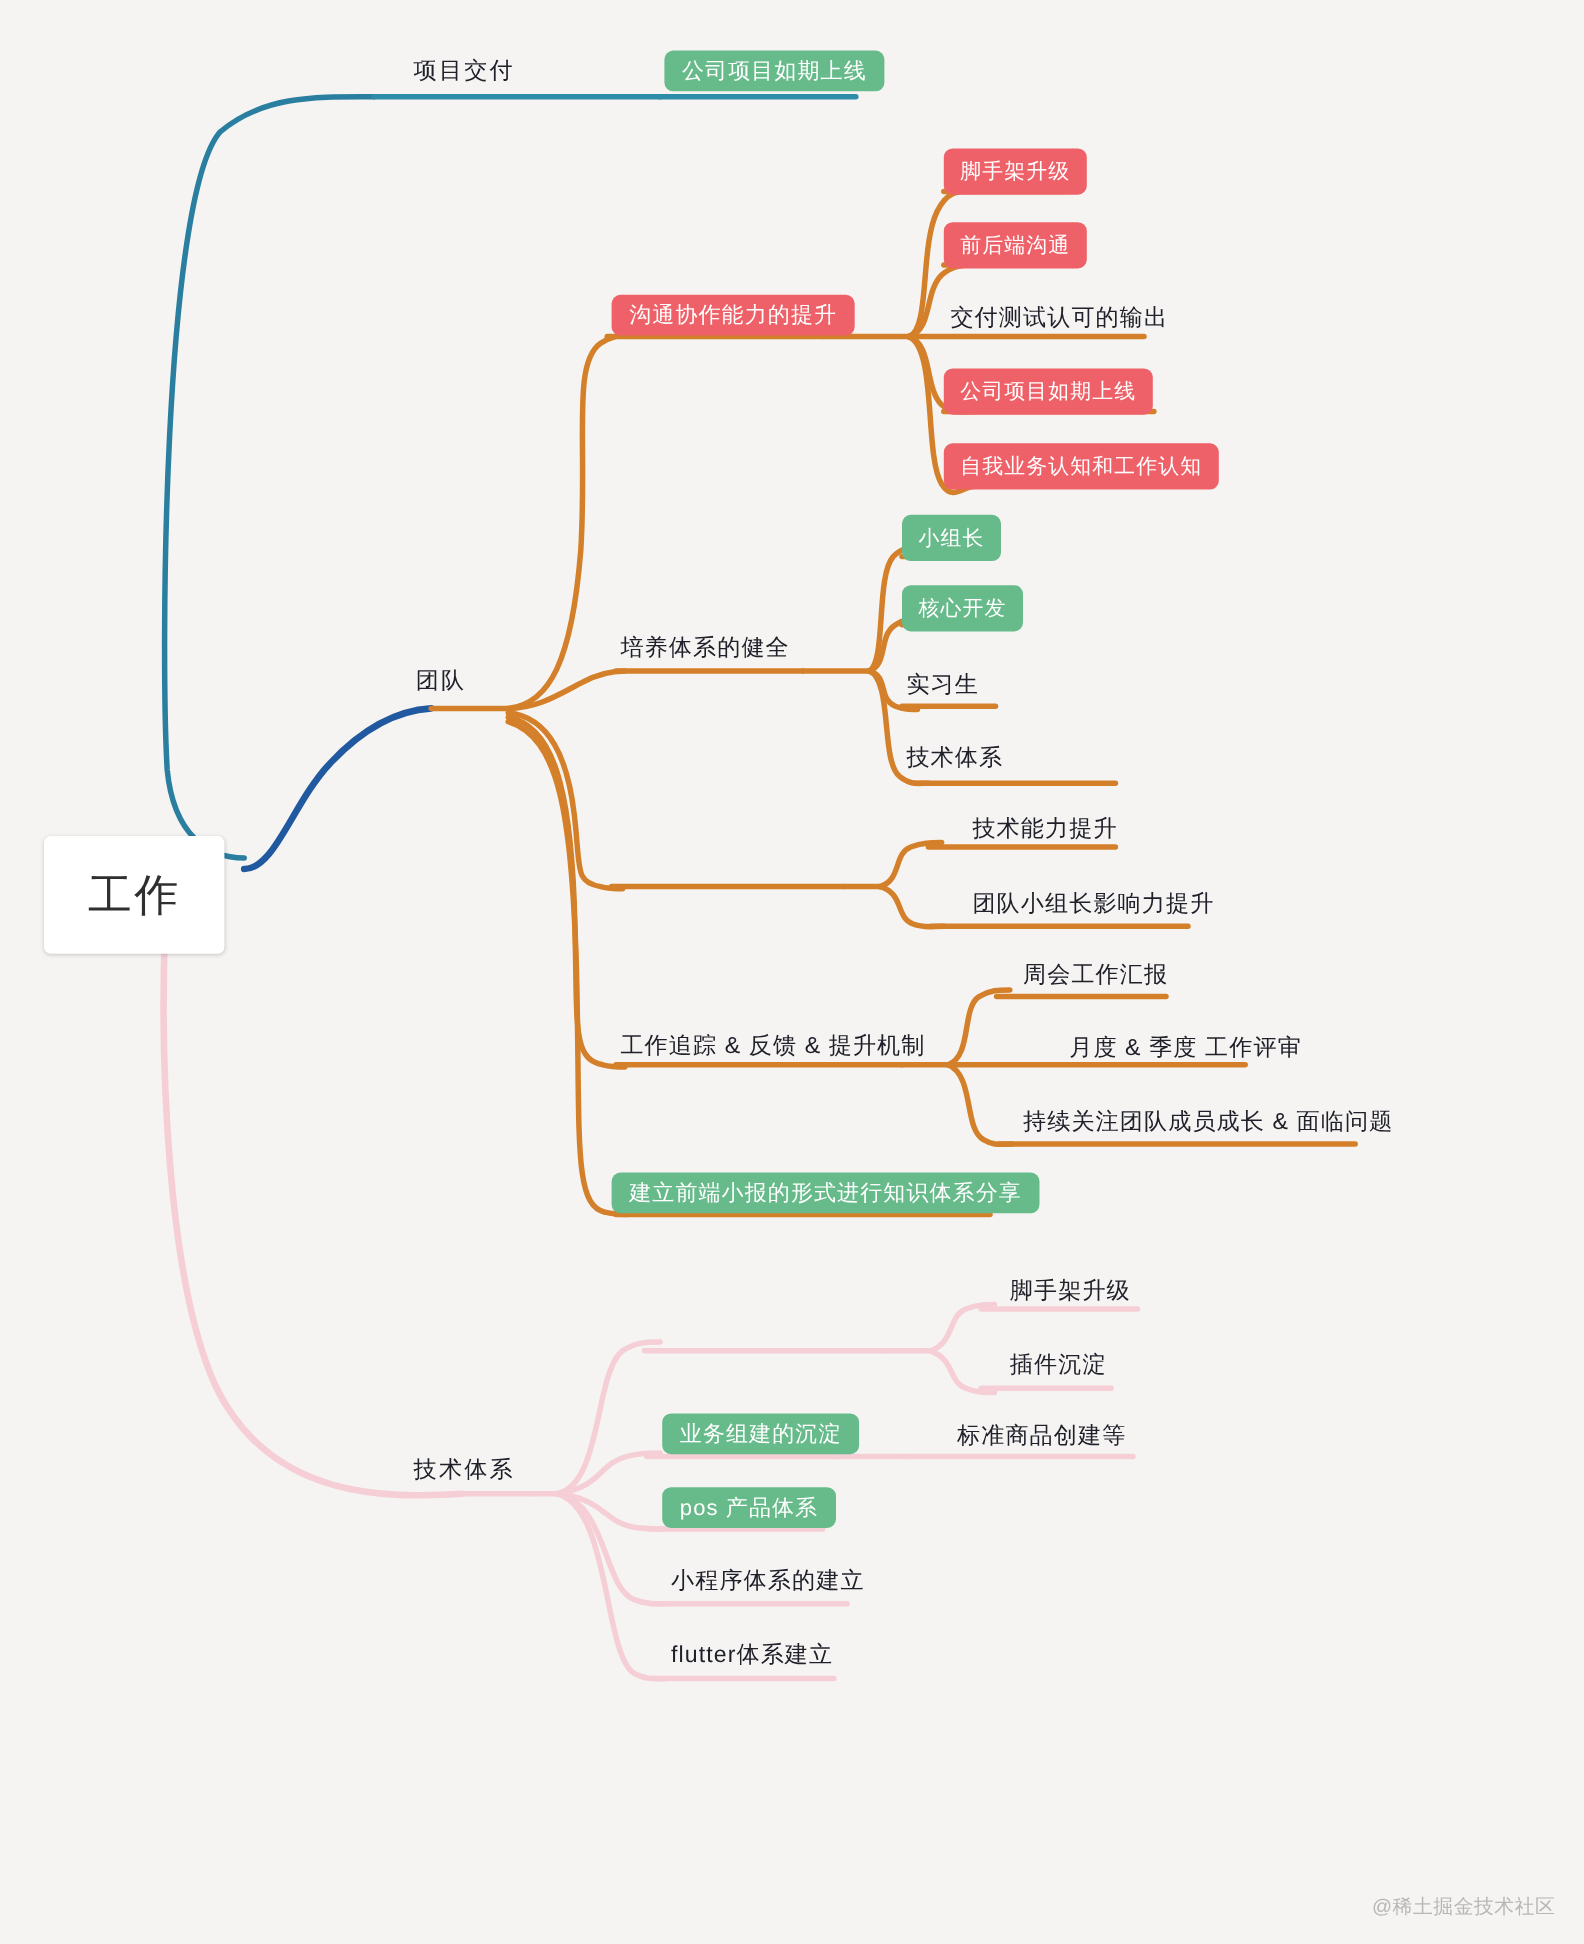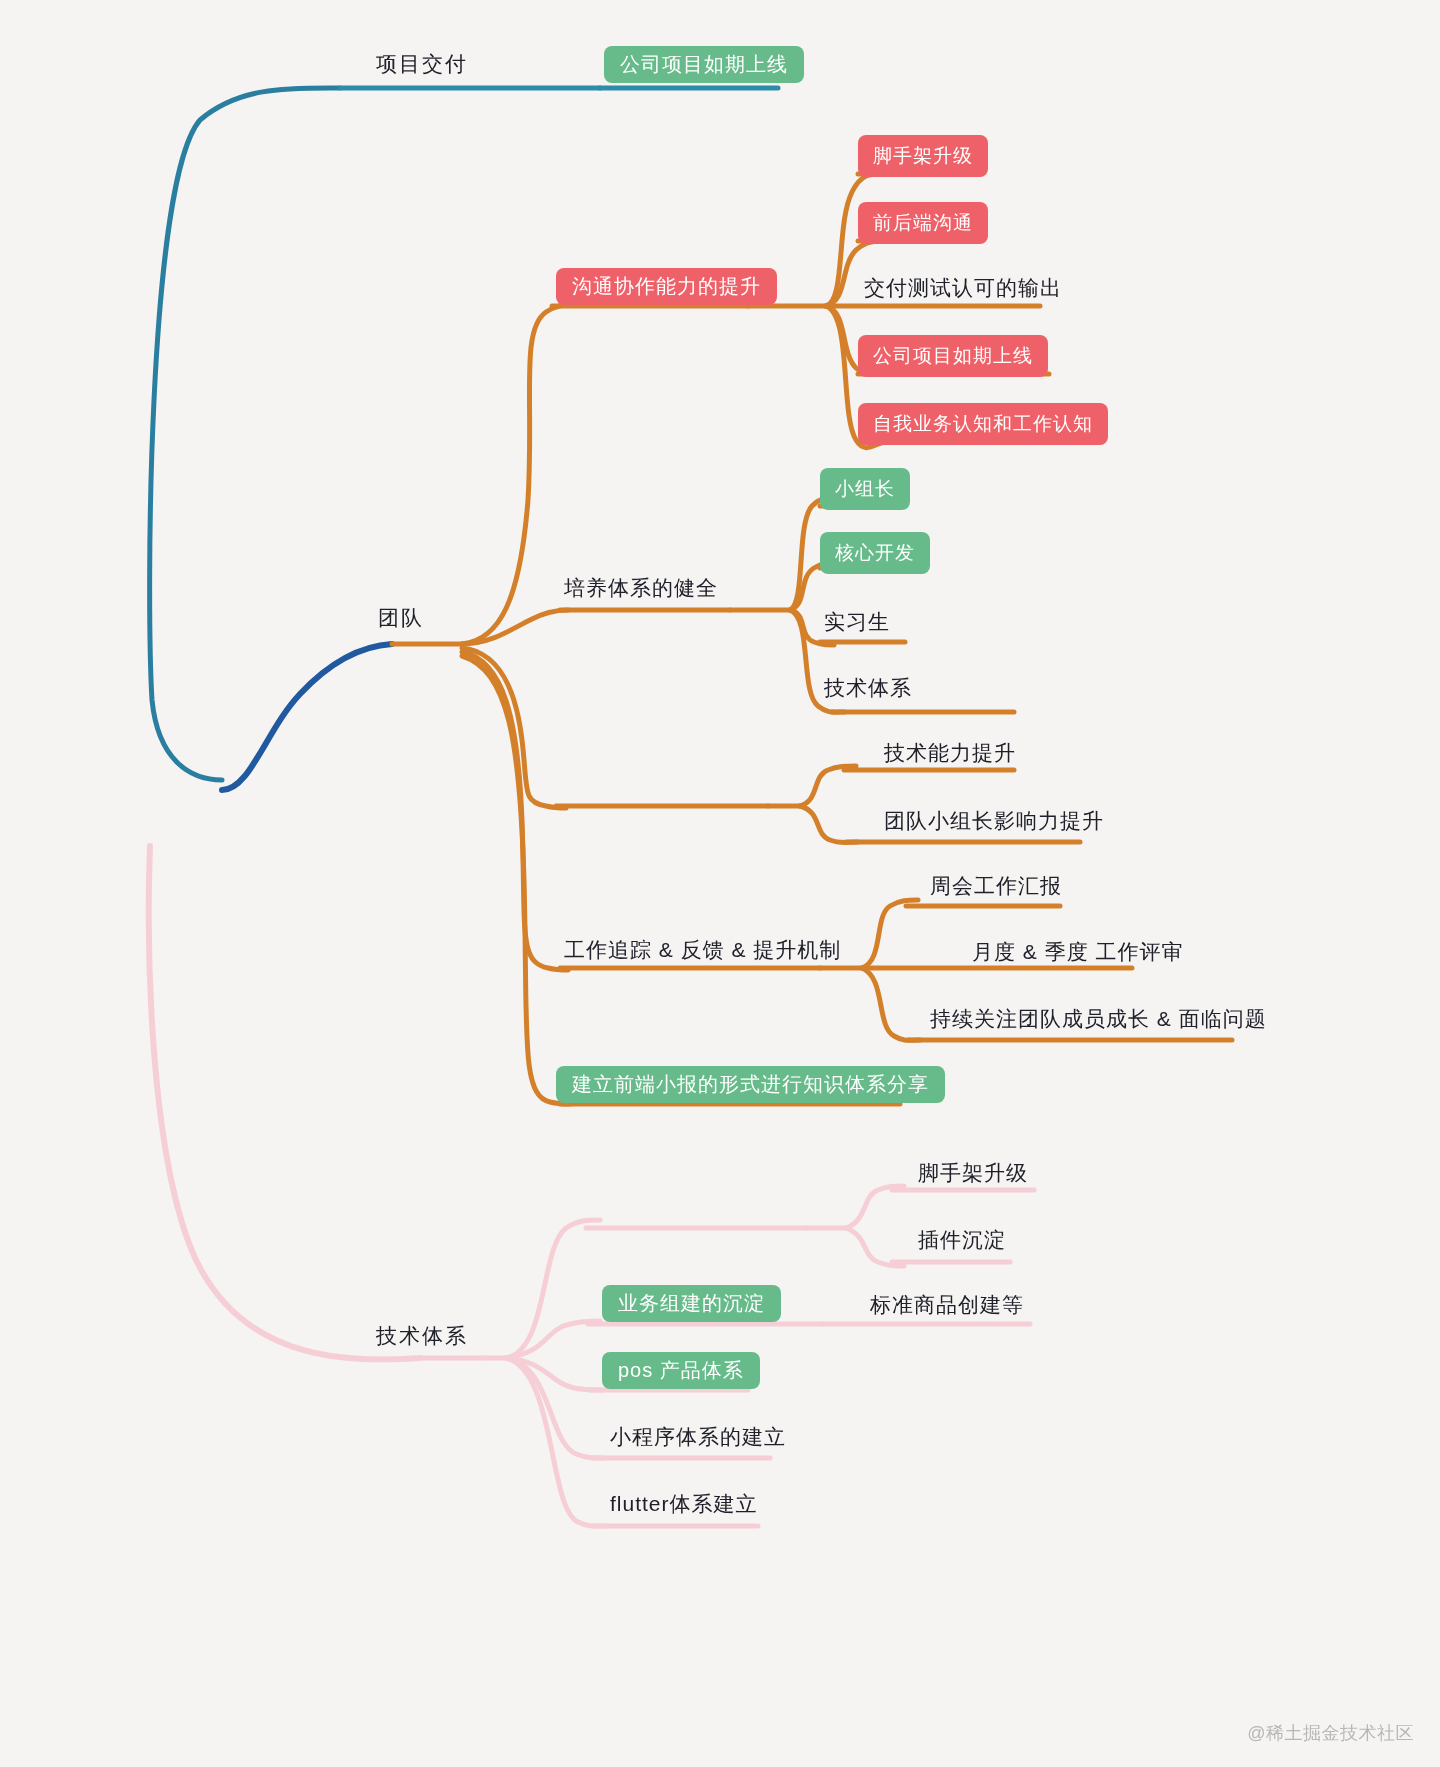--- a/index.html
+++ b/index.html
@@ -149,20 +149,21 @@
       <path d="M 590 1390 L 748 1390" stroke="#f6ced6" stroke-width="5"></path>
 
       <path d="M 506 1358 C 552 1366 548 1442 576 1454 C 586 1458 594 1458 604 1458" stroke="#f6ced6" stroke-width="5"></path>
       <path d="M 592 1458 L 770 1458" stroke="#f6ced6" stroke-width="5"></path>
 
       <path d="M 506 1358 C 556 1370 548 1508 578 1522 C 588 1527 596 1526 606 1526" stroke="#f6ced6" stroke-width="5"></path>
       <path d="M 594 1526 L 758 1526" stroke="#f6ced6" stroke-width="5"></path>
     </g>
   </svg>
 
+  <div class="node root" style="left:40px; top:760px;">工作</div>
 
   <div class="node plain big" style="left:376px; top:50px;">项目交付</div>
   <div class="node pill green" style="left:604px; top:46px;">公司项目如期上线</div>
 
   <div class="node plain big" style="left:378px; top:604px;">团队</div>
 
   <div class="node pill red" style="left:556px; top:268px;">沟通协作能力的提升</div>
   <div class="node pill red small" style="left:858px; top:135px;">脚手架升级</div>
   <div class="node pill red small" style="left:858px; top:202px;">前后端沟通</div>
   <div class="node plain" style="left:864px; top:274px;">交付测试认可的输出</div>

